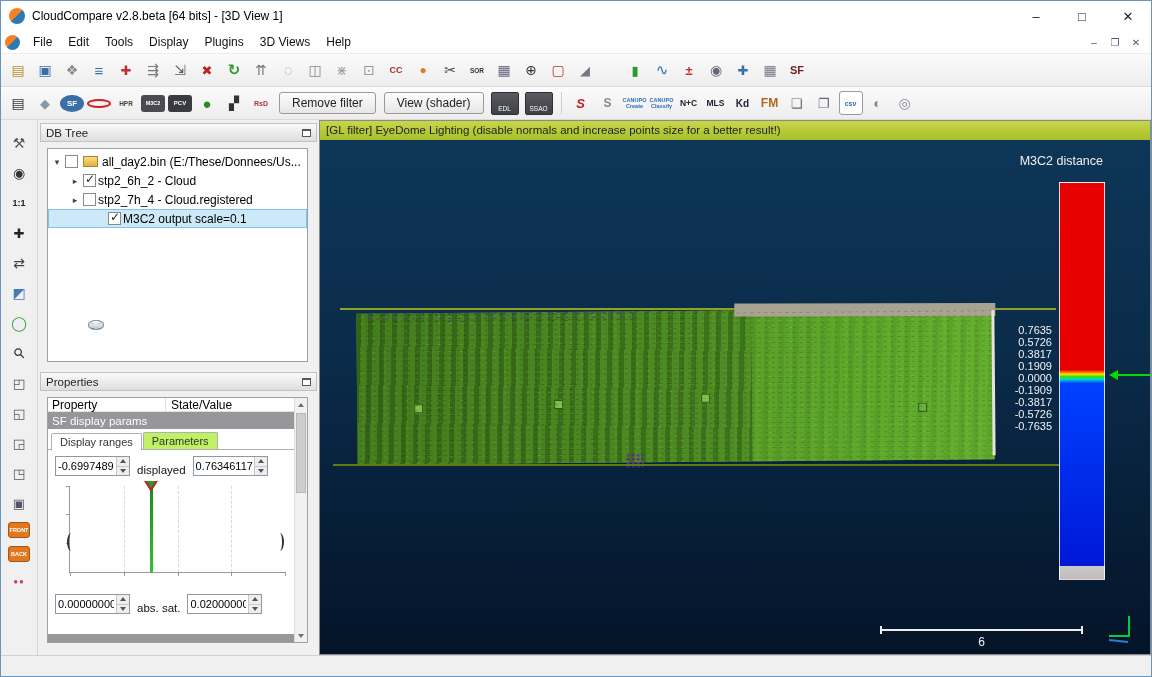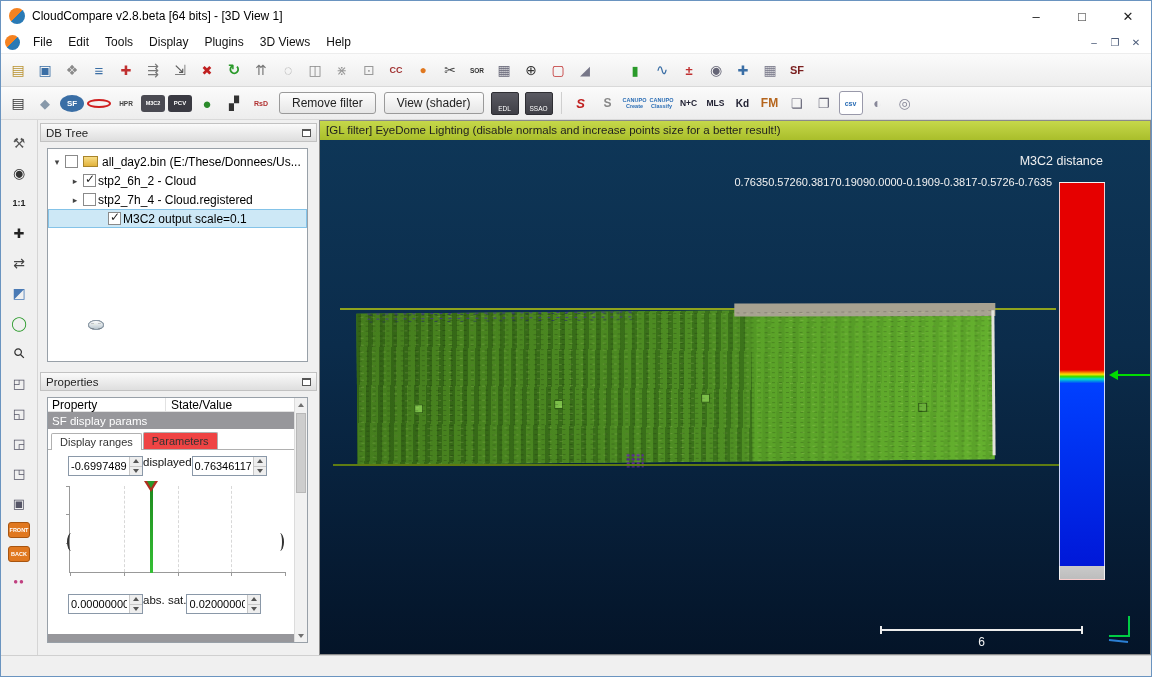--- a/index.html
+++ b/index.html
@@ -61,23 +61,23 @@
   .tree-icon.cloud { width:16px; height:10px; border-radius:50%; background:linear-gradient(#ffffff,#b9c6ce); border:1px solid #8d9aa6; }
   .tree-label { white-space:nowrap; overflow:hidden;text-align:right; }
 
   
   .props-body { font-size:12px; }
   .cols { height:14px; display:flex; align-items:center; border-bottom:1px solid #e2e2e2; }
   .col1 { width:118px; padding-left:4px; border-right:1px solid #e2e2e2; height:100%; display:flex; align-items:center; }
   .col2 { padding-left:5px; }
   .sf-section { height:17px; background:#97979b; color:#fff; font-size:11.5px; display:flex; align-items:center; padding-left:4px; }
   .tabs { display:flex; padding:3px 0 0 3px; border-bottom:1px solid #b0b0b0; height:21px; }
-  .tab { font-size:11px; padding:2px 8px 1px; border:1px solid #b0b0b0; border-bottom:none; background:#ef4444; border-radius:2px 2px 0 0; margin-right:1px; color:#333; }
+  .tab { font-size:11px; padding:2px 8px 1px; border:1px solid #b0b0b0; border-bottom:none; background:#bef264; border-radius:2px 2px 0 0; margin-right:1px; color:#333; }
   .tab.active { background:#fff; position:relative; top:1px; }
-  .range-row { display:flex; align-items:flex-start; padding:6px 4px 0 20px; }
+  .range-row { display:flex; align-items:flex-end; gap:7px; padding:6px 4px 0 7px; }
   .range-label { font-size:11.5px; color:#111; white-space:nowrap; }
   .spin { display:flex; height:20px; border:1px solid #8a98a8; background:#fff; flex:none; }
   .spin-input { width:60px; border:none; outline:none; font:11px "Liberation Sans",sans-serif; padding:0 2px; }
   .spin-btns { width:13px; display:flex; flex-direction:column; border-left:1px solid #c8c8c8; }
   .sb { flex:1; background:#eee; display:flex; align-items:center; justify-content:center; }
   .sb + .sb { border-top:1px solid #c8c8c8; }
   .sb::after { content:""; border-left:3px solid transparent; border-right:3px solid transparent; }
   .sb.up::after { border-bottom:4px solid #555; }
   .sb.down::after { border-top:4px solid #555; }
 
@@ -126,21 +126,21 @@
   .cl-speckle { position:absolute; left:8px; top:-2px; width:42%; height:11px;
     background-image:radial-gradient(rgba(70,50,150,.85) 1px,transparent 1.6px),radial-gradient(rgba(30,30,110,.6) 1px,transparent 1.5px);
     background-size:9px 5px,13px 7px; }
   .cl-purple { position:absolute; left:42%; bottom:-5px; width:18px; height:14px;
     background-image:radial-gradient(#5c2a96 1.5px,transparent 2px); background-size:5px 4px; }
   .cl-bump { position:absolute; width:9px; height:9px; background:#7cbf49; border:1px solid #2f5c14; }
   .b1{left:9%;top:60%} .b2{left:31%;top:58%} .b3{left:54%;top:55%} .b4{left:88%;top:62%;background:#6ab03a}
   .cl-edge { position:absolute; right:-1px; top:2px; width:3px; height:96%; background:#e3e3da; }
 
   .cb-title { position:absolute; right:47px; top:14px; color:#f0f0f0; font-size:12.5px; }
-  .cb-ticks { position:absolute; left:650px; top:36px; width:82px; height:403px; display:flex; flex-direction:row; justify-content:flex-end; }
+  .cb-ticks { position:absolute; left:650px; top:36px; width:82px; height:403px; display:flex; flex-direction:column; justify-content:center; }
   .cb-tick { color:#f2f2f2; font-size:11px; text-align:right; line-height:12px; }
   .cbar { position:absolute; left:739px; top:42px; width:46px; height:398px; border:1px solid rgba(255,255,255,.8);
     background:linear-gradient(180deg,#e60000 0%,#e60000 47.2%,#ffdf00 48.3%,#35df00 48.9%,#00dfd0 49.5%,#0040ff 50.6%,#0018d8 96.6%,#c9c9c9 96.8%,#bdbdbd 100%); }
   .cb-pointer-tri { position:absolute; left:789px; top:230px; width:0; height:0; border-top:5px solid transparent; border-bottom:5px solid transparent; border-right:9px solid #00dc00; }
   .cb-pointer-line { position:absolute; left:798px; top:234px; width:34px; height:2px; background:#00dc00; }
 
   .sbar { position:absolute; left:560px; top:489px; width:203px; height:2px; background:#ececec; }
   .sbar::before, .sbar::after { content:""; position:absolute; top:-3px; width:2px; height:8px; background:#ececec; }
   .sbar::before { left:0; } .sbar::after { right:0; }
   .sbar-label { position:absolute; left:560px; top:495px; width:203px; text-align:center; color:#f2f2f2; font-size:12px; }

